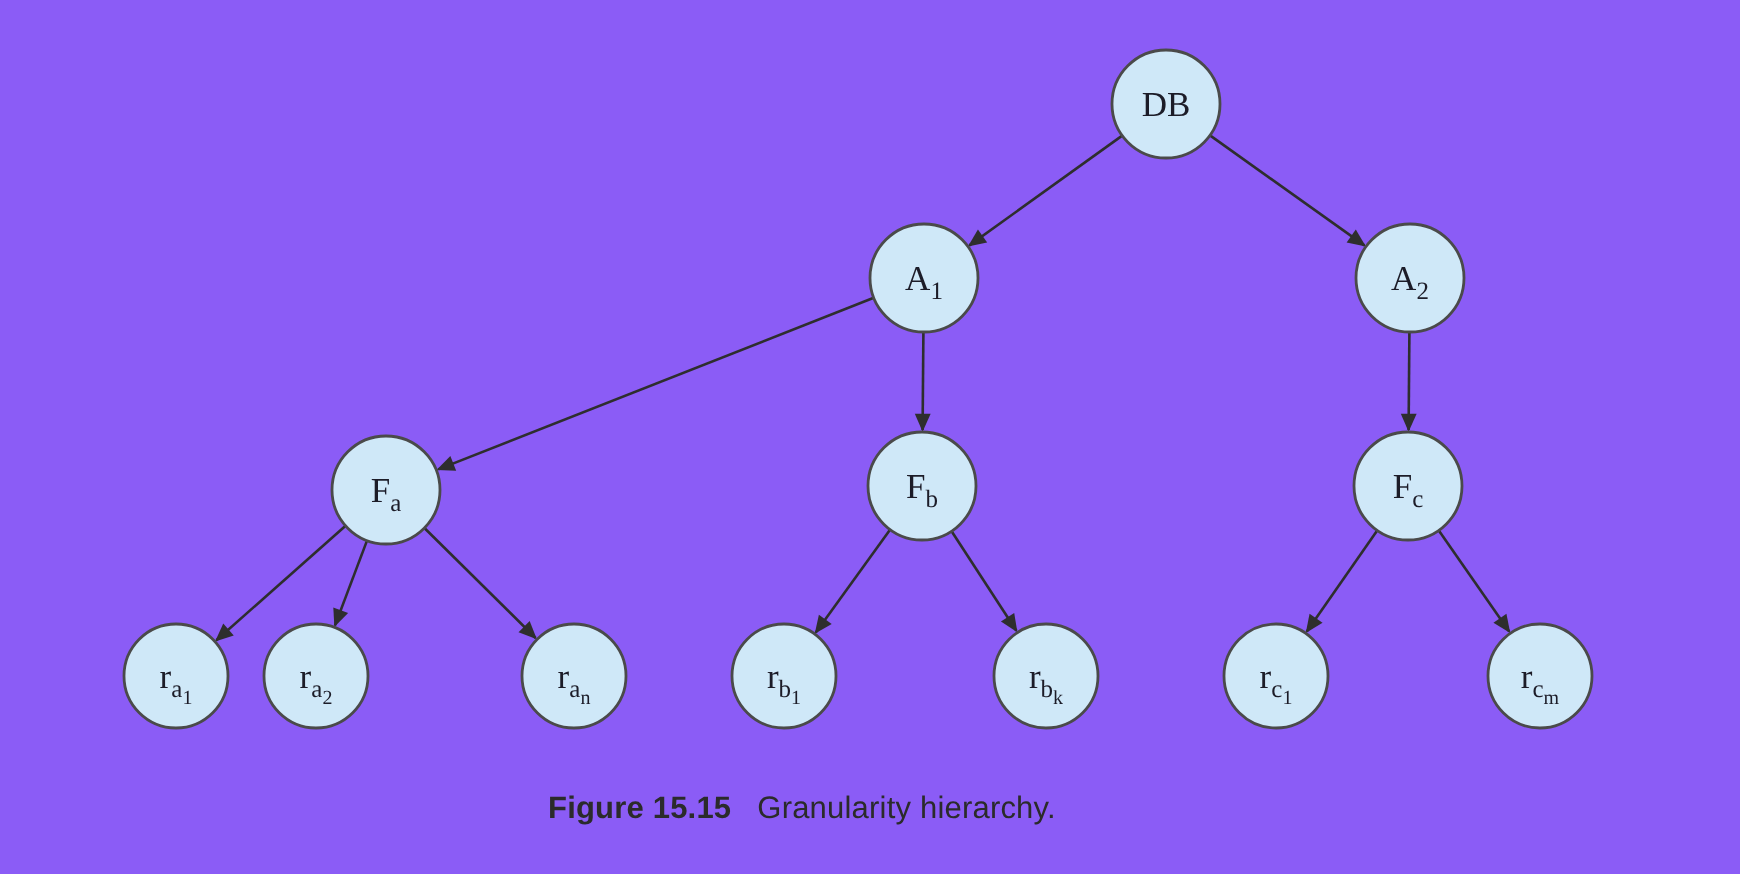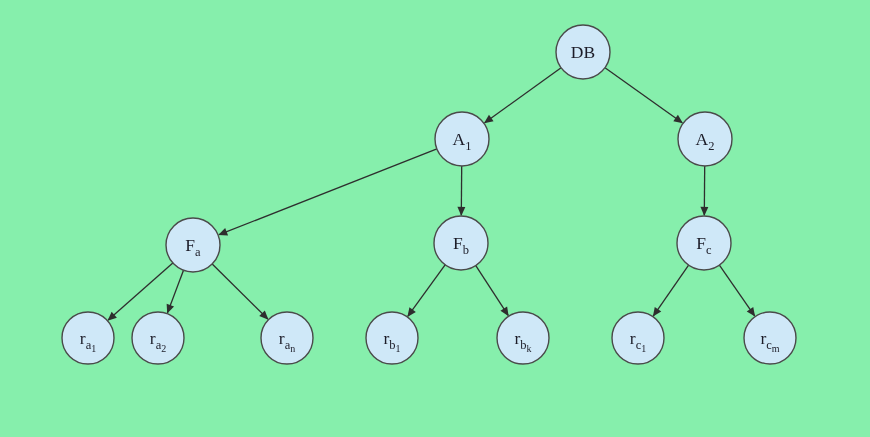--- a/index.html
+++ b/index.html
@@ -4,21 +4,21 @@
 <style>
   html, body {
     margin: 0;
     padding: 0;
     background: #ffffff;
   }
   .page {
     position: relative;
     width: 870px;
     height: 437px;
-    background: #86efac;
+    background: #8b5cf6;
     overflow: hidden;
     font-family: "Liberation Sans", sans-serif;
   }
   .diagram-svg {
     position: absolute;
     left: 0;
     top: 0;
   }
   .caption {
     position: absolute;
@@ -76,13 +76,16 @@
       <text x="287" y="344" text-anchor="middle" fill="#1c1c28" font-family="&quot;Liberation Serif&quot;,&quot;DejaVu Serif&quot;,serif" font-size="17.5"><tspan>r</tspan><tspan dy="4.5" font-size="12.5">a</tspan><tspan dy="3.5" font-size="10">n</tspan></text>
       <circle cx="392" cy="338" r="26" fill="#cfe8f8" stroke="#4a4a4a" stroke-width="1.4"></circle>
       <text x="392" y="344" text-anchor="middle" fill="#1c1c28" font-family="&quot;Liberation Serif&quot;,&quot;DejaVu Serif&quot;,serif" font-size="17.5"><tspan>r</tspan><tspan dy="4.5" font-size="12.5">b</tspan><tspan dy="3.5" font-size="10">1</tspan></text>
       <circle cx="523" cy="338" r="26" fill="#cfe8f8" stroke="#4a4a4a" stroke-width="1.4"></circle>
       <text x="523" y="344" text-anchor="middle" fill="#1c1c28" font-family="&quot;Liberation Serif&quot;,&quot;DejaVu Serif&quot;,serif" font-size="17.5"><tspan>r</tspan><tspan dy="4.5" font-size="12.5">b</tspan><tspan dy="3.5" font-size="10">k</tspan></text>
       <circle cx="638" cy="338" r="26" fill="#cfe8f8" stroke="#4a4a4a" stroke-width="1.4"></circle>
       <text x="638" y="344" text-anchor="middle" fill="#1c1c28" font-family="&quot;Liberation Serif&quot;,&quot;DejaVu Serif&quot;,serif" font-size="17.5"><tspan>r</tspan><tspan dy="4.5" font-size="12.5">c</tspan><tspan dy="3.5" font-size="10">1</tspan></text>
       <circle cx="770" cy="338" r="26" fill="#cfe8f8" stroke="#4a4a4a" stroke-width="1.4"></circle>
       <text x="770" y="344" text-anchor="middle" fill="#1c1c28" font-family="&quot;Liberation Serif&quot;,&quot;DejaVu Serif&quot;,serif" font-size="17.5"><tspan>r</tspan><tspan dy="4.5" font-size="12.5">c</tspan><tspan dy="3.5" font-size="10">m</tspan></text>
     </svg>
+  <div class="caption">
+    <span class="cap-label">Figure 15.15</span><span>Granularity hierarchy.</span>
+  </div>
 </div>
 
 </body></html>

